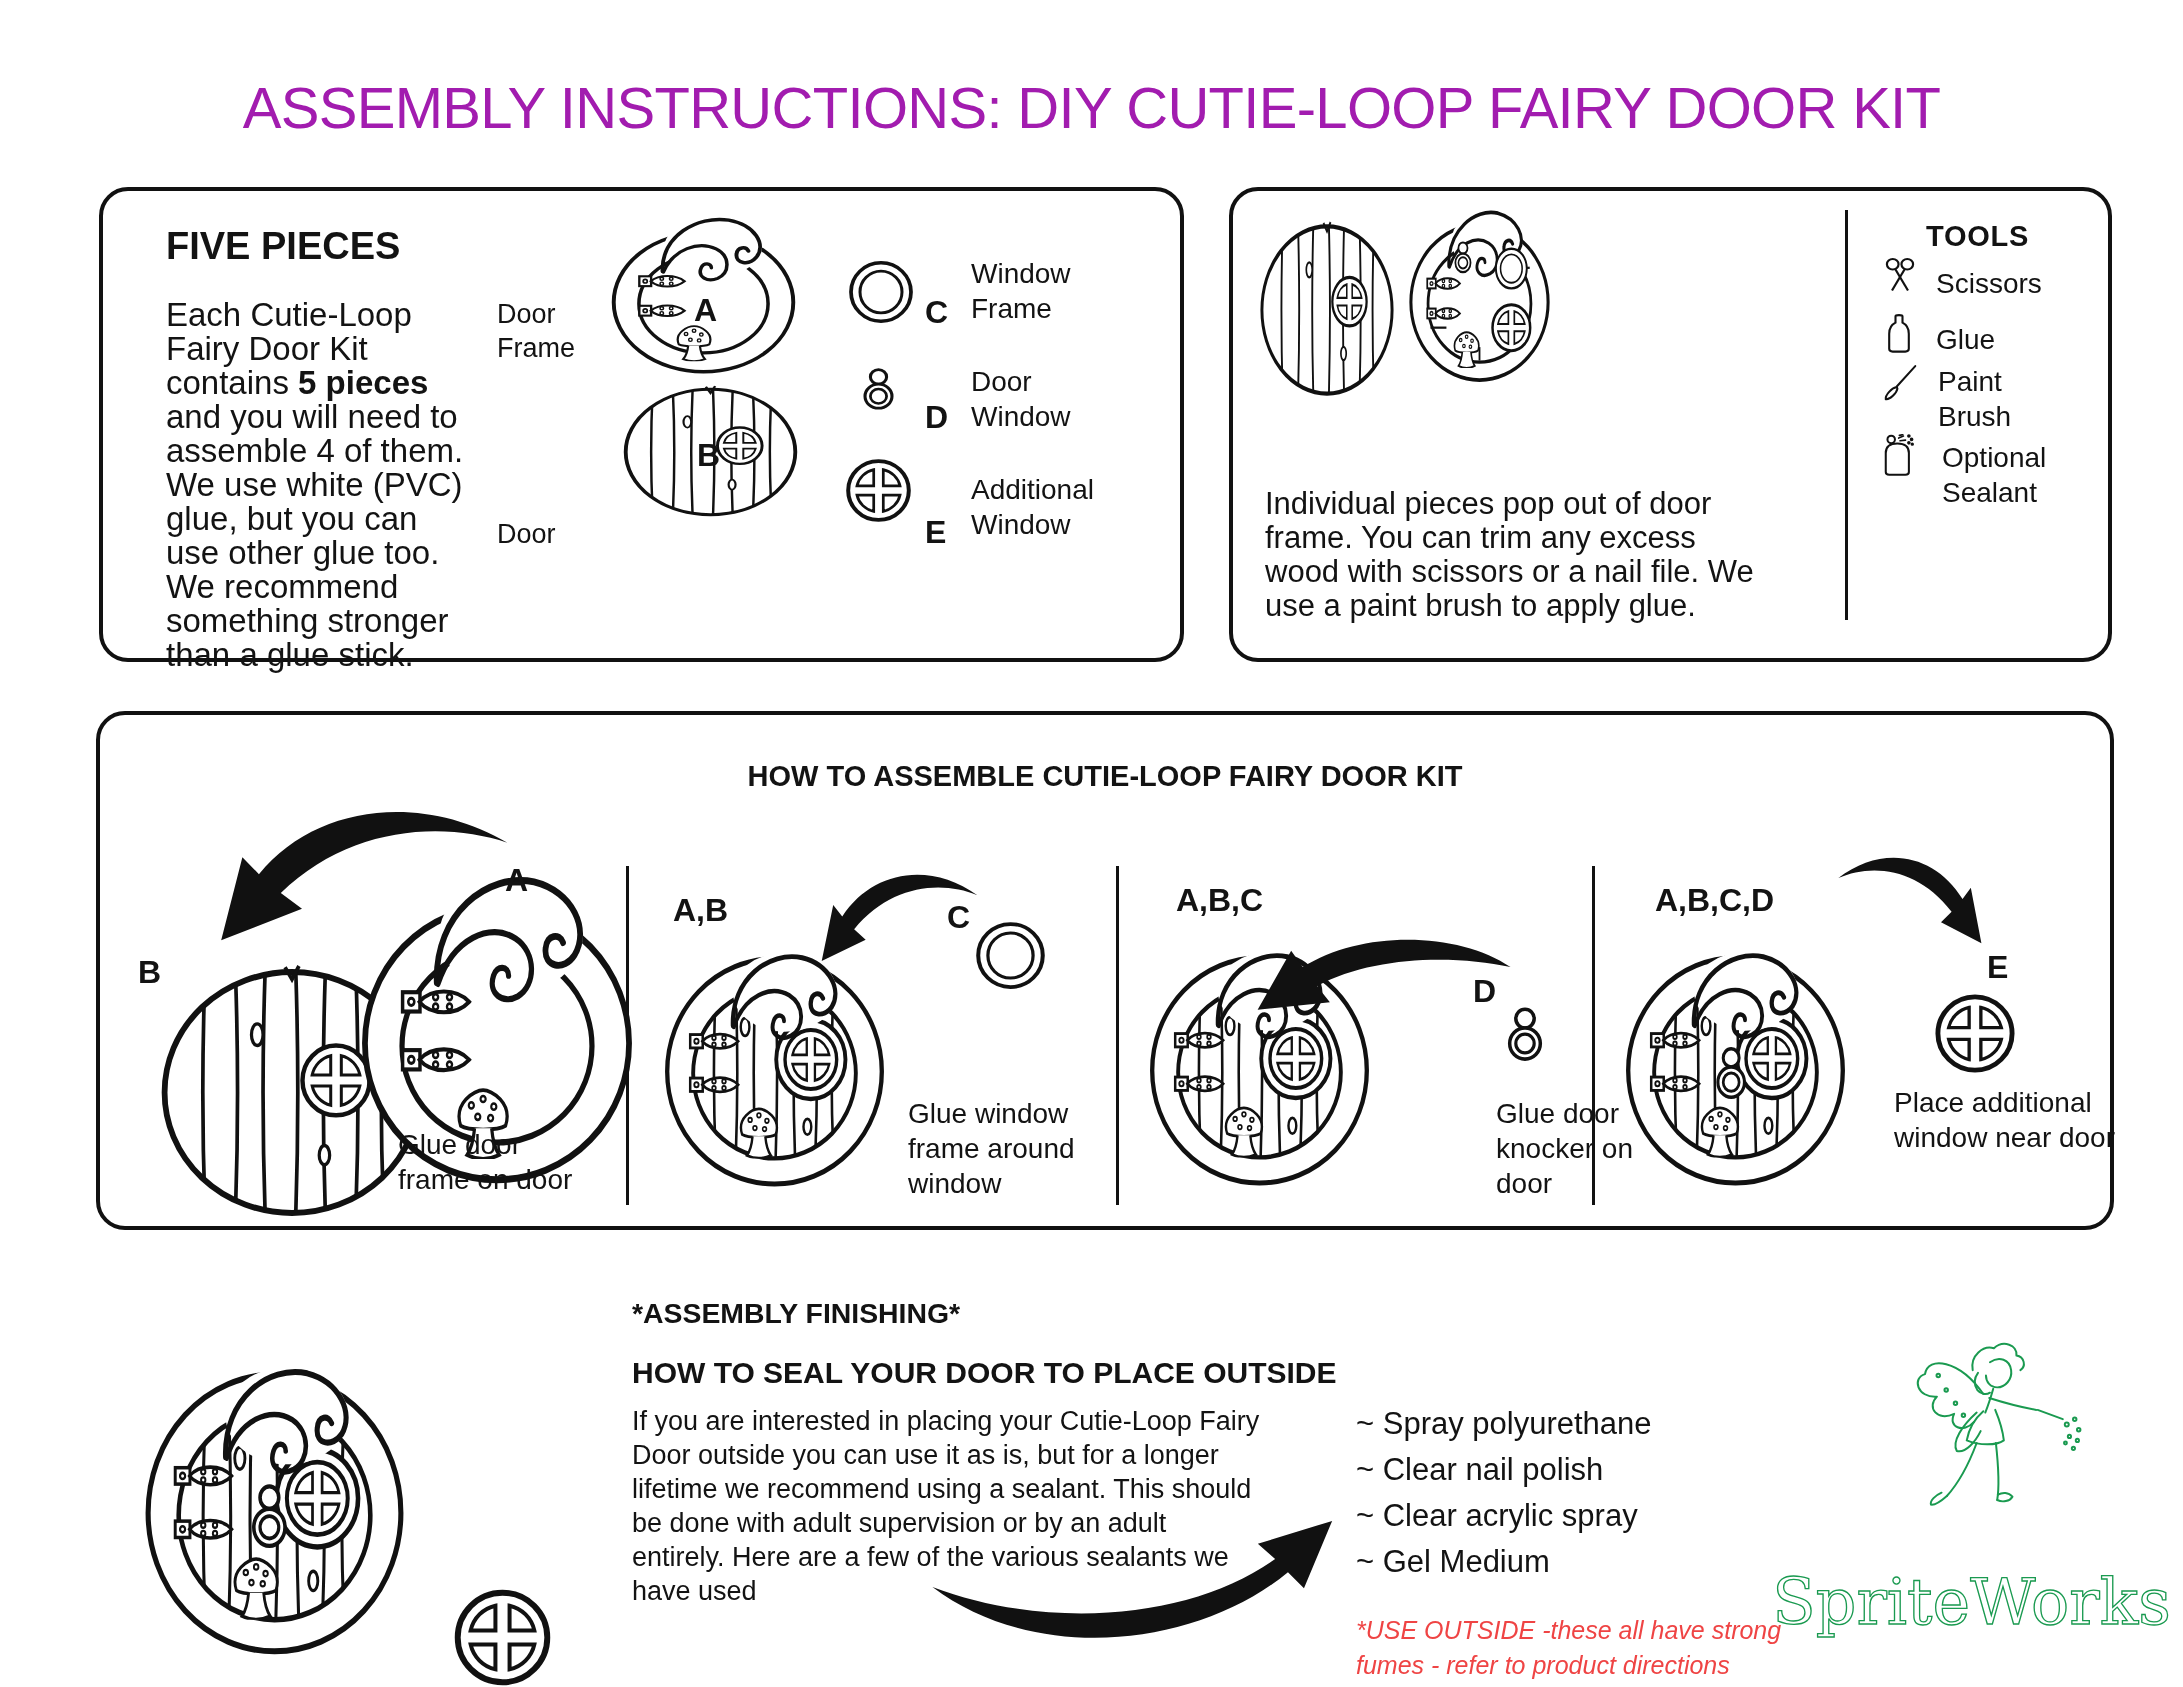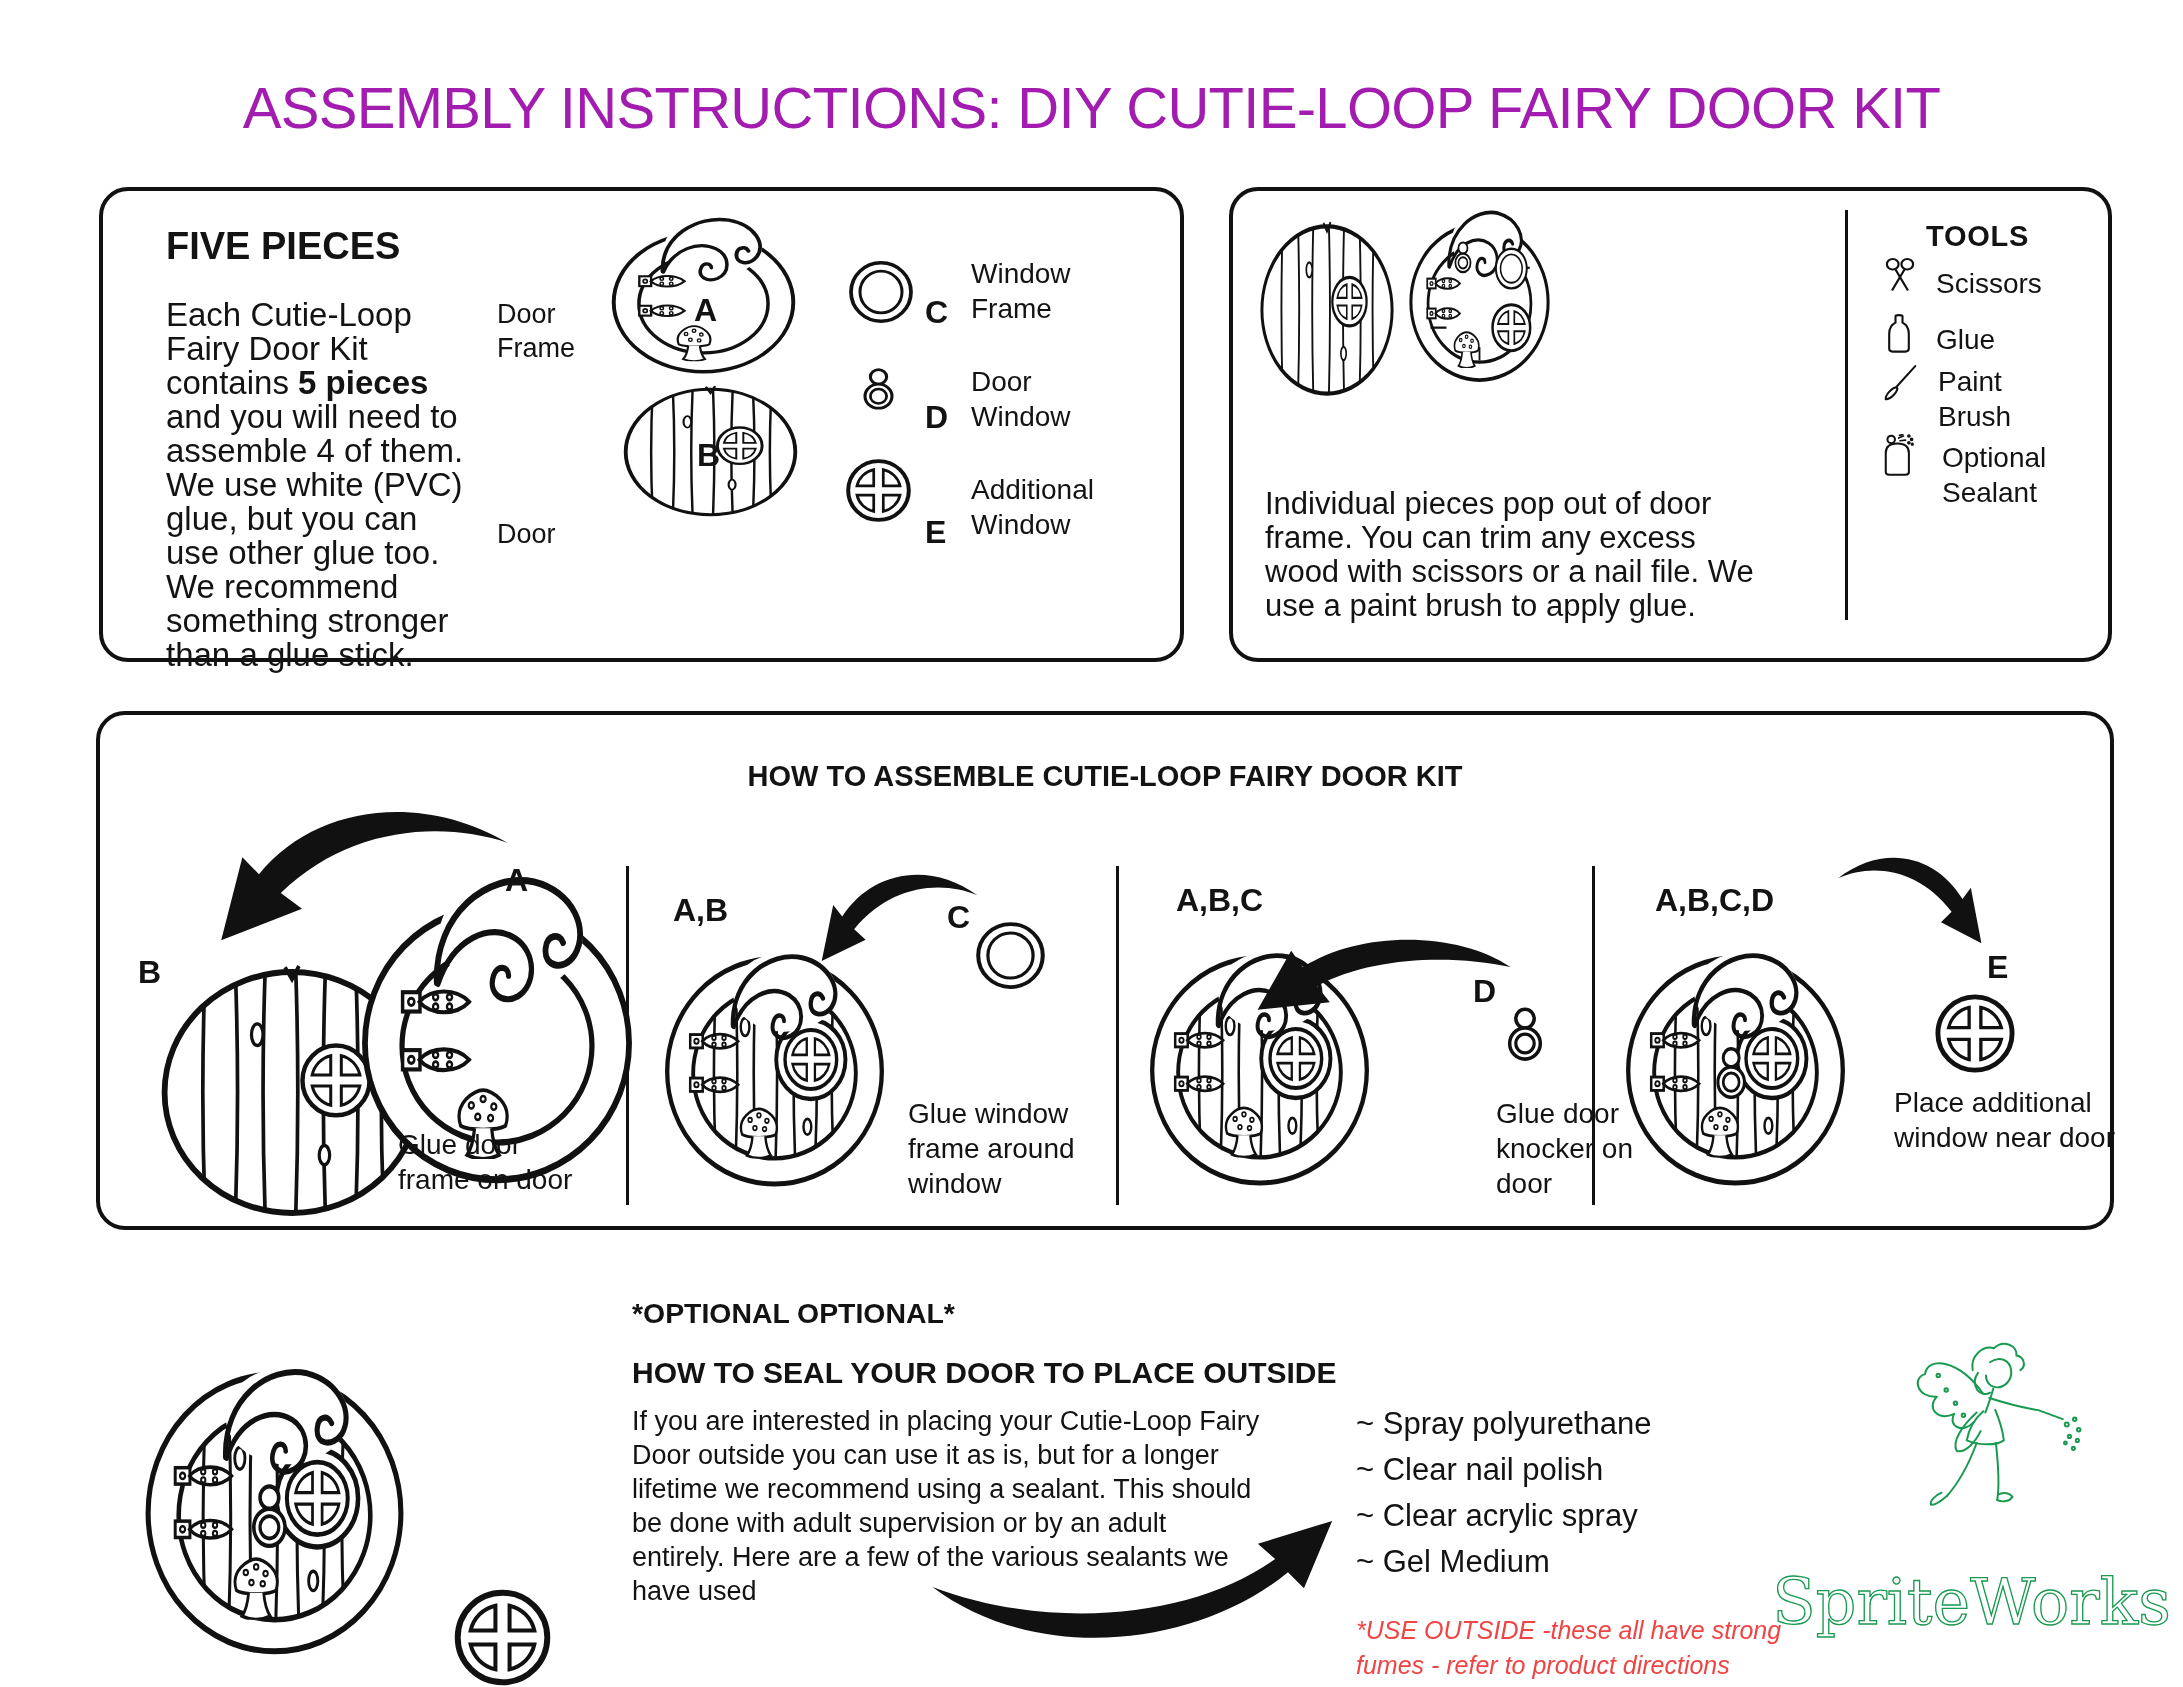--- a/index.html
+++ b/index.html
@@ -325,21 +325,21 @@
 </div>
 
 <svg class="abs" viewBox="0 0 260 262" preserveAspectRatio="none" style="left:142px;top:1343px;width:265px;height:318px;">
   <use href="#sym-assembled"></use>
     <use href="#sym-knocker" x="104" y="116" width="42" height="56"></use>
 </svg>
 <svg class="abs" viewBox="0 0 84 84" preserveAspectRatio="none" style="left:453px;top:1588px;width:99px;height:99px;">
     <use href="#sym-window"></use>
   </svg>
 
-<div class="abs h-big" style="left:632px;top:1297px;font-size:28.4px;">*OPTIONAL OPTIONAL*</div>
+<div class="abs h-big" style="left:632px;top:1297px;font-size:28.4px;">*ASSEMBLY FINISHING*</div>
 <div class="abs h-big" style="left:632px;top:1356px;font-size:30px;">HOW TO SEAL YOUR DOOR TO PLACE OUTSIDE</div>
 <div class="abs" style="left:632px;top:1404px;width:629px;font-size:27px;line-height:34px;">If you are interested in placing your Cutie-Loop Fairy Door outside you can use it as is, but for a longer lifetime we recommend using a sealant. This should be done with adult supervision or by an adult entirely. Here are a few of the various sealants we have used</div>
 
 <svg class="abs" viewBox="0 0 640 260" preserveAspectRatio="none" style="left:926px;top:1512px;width:410px;height:165px;">
     <use href="#sym-arrow-swoosh"></use>
   </svg>
 
 <div class="abs" style="left:1356px;top:1401px;font-size:31px;line-height:46px;">
   <div>~ Spray polyurethane</div>
   <div>~ Clear nail polish</div>

